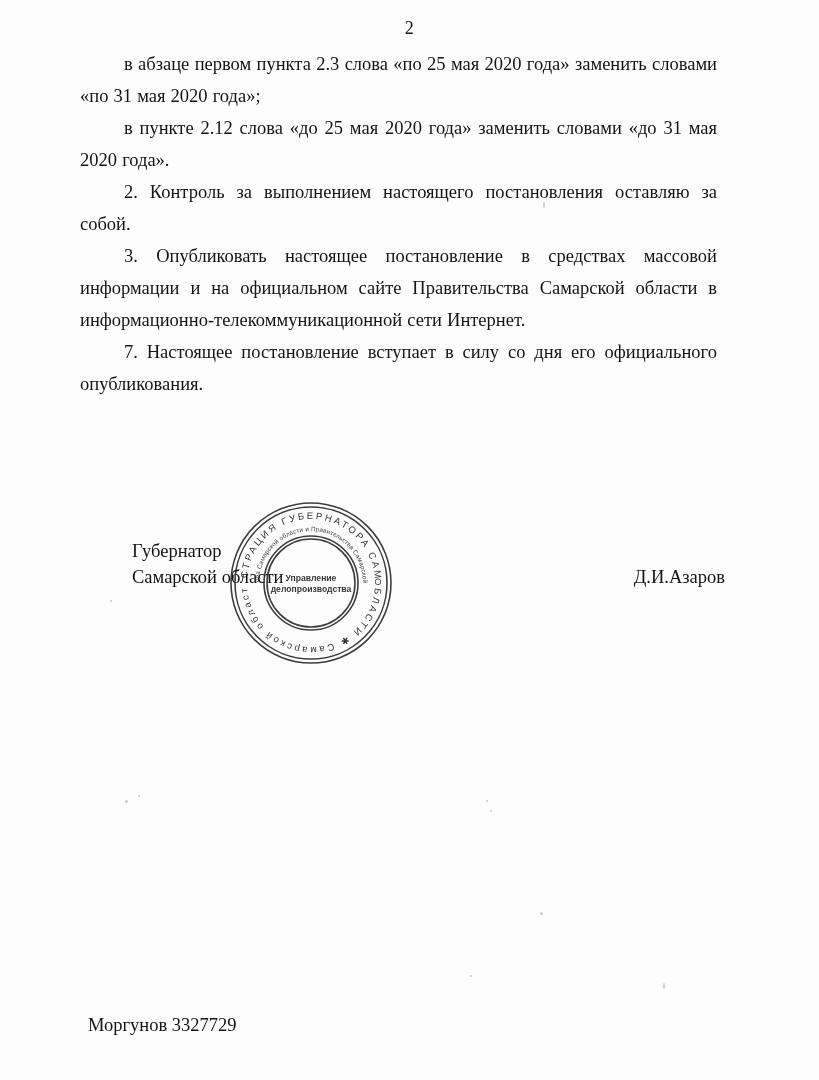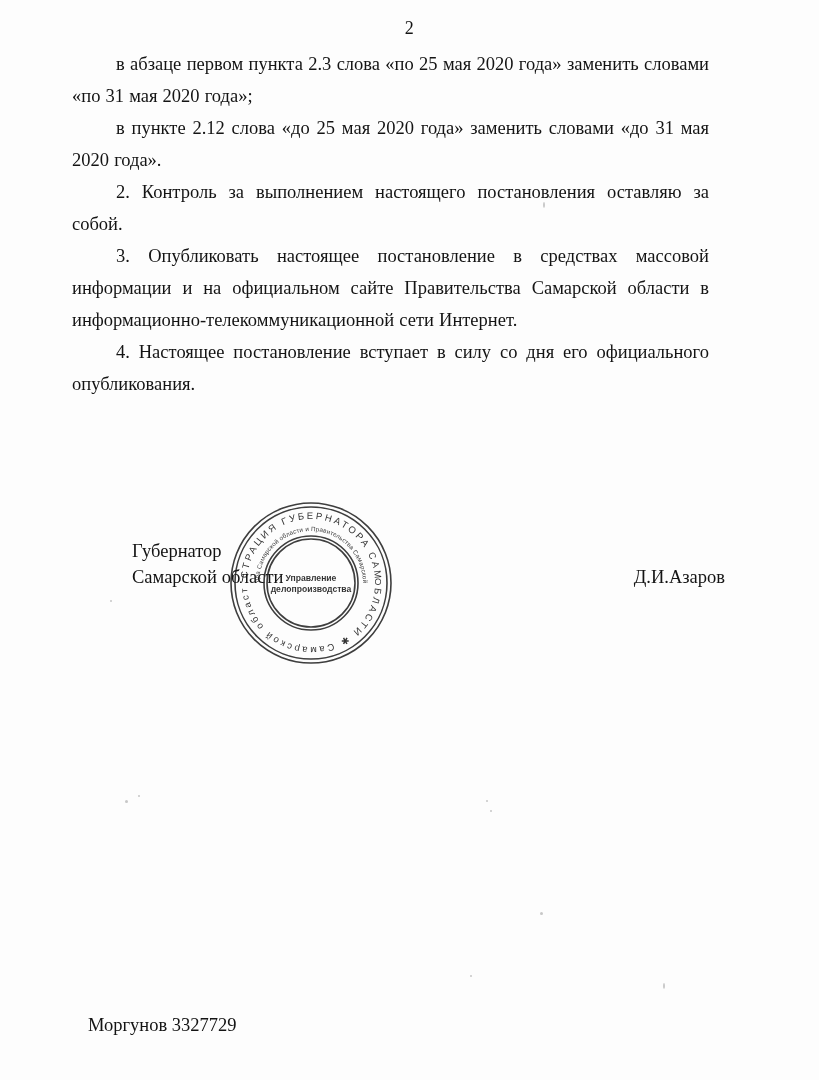--- a/index.html
+++ b/index.html
@@ -28,21 +28,21 @@
     left: 0;
     width: 100%;
     text-align: center;
     font-size: 18px;
     letter-spacing: 0.5px;
   }
 
   .body-text {
     position: absolute;
     top: 48px;
-    left: 72px;
+    left: 80px;
     width: 637px;
     font-family: Liberation Serif, serif;
   }
 
   .para {
     font-size: 18.5px;
     line-height: 32px;
     text-align: justify;
     text-align-last: left;
     text-indent: 44px;
@@ -109,21 +109,21 @@
 
 <div class="page">
 
   <div class="page-number">2</div>
 
   <div class="body-text">
     <p class="para">в абзаце первом пункта 2.3 слова «по 25 мая 2020 года» заменить словами «по 31 мая 2020 года»;</p>
     <p class="para">в пункте 2.12 слова «до 25 мая 2020 года» заменить словами «до 31 мая 2020 года».</p>
     <p class="para">2. Контроль за выполнением настоящего постановления оставляю за собой.</p>
     <p class="para">3. Опубликовать настоящее постановление в средствах массовой информации и на официальном сайте Правительства Самарской области в информационно-телекоммуникационной сети Интернет.</p>
-    <p class="para">4. Настоящее постановление вступает в силу со дня его официального опубликования.</p>
+    <p class="para">7. Настоящее постановление вступает в силу со дня его официального опубликования.</p>
   </div>
 
   <div class="sig-block">
     <div class="sig-left">
       <div>Губернатор</div>
       <div>Самарской области</div>
     </div>
     <div class="sig-right">Д.И.Азаров</div>
   </div>
 

